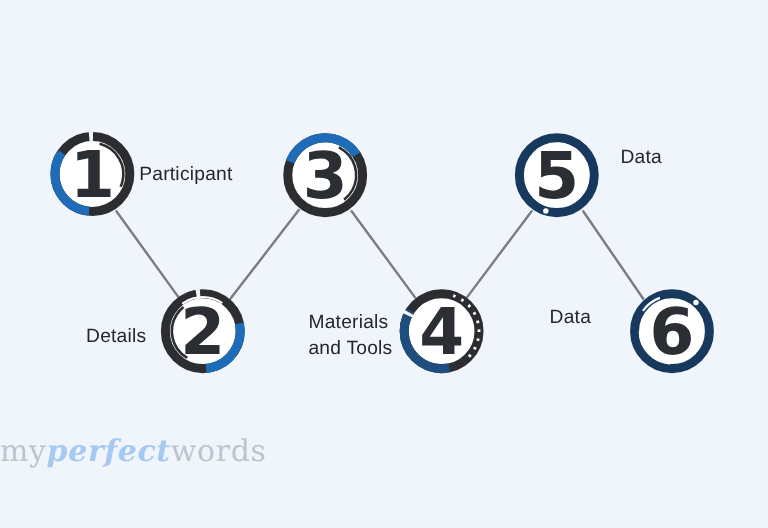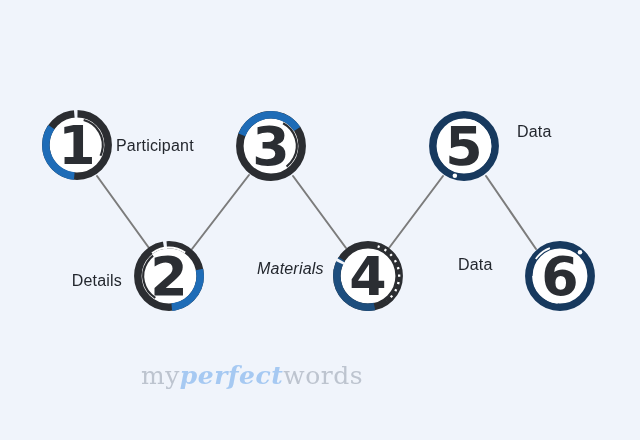--- a/index.html
+++ b/index.html
@@ -32,21 +32,21 @@
 
   .step-label{
     position:absolute;z-index:2;
     font-size:16px;line-height:22px;color:#23272e;
     letter-spacing:0.2px;white-space:nowrap;
   }
   .align-right{text-align:right;}
 
   .logo{
     position:absolute;left:0;top:361px;width:504px;
-    text-align:center;z-index:2;
+    z-index:2;
     font-family:"DejaVu Serif", serif;
     font-size:25px;color:#bdc4cf;letter-spacing:0.5px;
   }
   .logo .accent{
     color:#a6c9f2;font-weight:700;font-style:italic;
   }
 </style>
 </head>
 <body>
 
@@ -104,22 +104,23 @@
   <div class="step" style="left:325px;top:233px;">
     <svg viewBox="0 0 80 80">
       <circle cx="40" cy="40" r="29" fill="#ffffff"></circle>
       <circle class="ring-base" cx="40" cy="40" r="29" pathLength="360"></circle>
       <circle class="arc-darkblue" cx="40" cy="40" r="29" pathLength="360" stroke-dasharray="135 225" transform="rotate(78 40 40)"></circle>
       <circle class="ring-notch" cx="40" cy="40" r="29" pathLength="360" stroke-dasharray="5 355" transform="rotate(205 40 40)"></circle>
       <path class="dotted-white" d="M48.96 12.42 A29 29 0 0 1 57.45 63.16"></path>
       <text class="num" x="40" y="58">4</text>
     </svg>
   </div>
-  <div class="step-label" style="left:257px;top:258px;font-style:italic;">
+  <div class="step-label" style="left:257px;top:258px;">
     <div>Materials</div>
+    <div>and Tools</div>
   </div>
 
   <div class="step" style="left:421px;top:103px;">
     <svg viewBox="0 0 80 80">
       <circle cx="40" cy="40" r="29" fill="#ffffff"></circle>
       <circle class="ring-navy" cx="40" cy="40" r="29" pathLength="360"></circle>
       <circle class="arc-thin-white" cx="40" cy="40" r="24.5" pathLength="360" stroke-dasharray="140 220" transform="rotate(-88 40 40)"></circle>
       <circle class="arc-thin-white" cx="40" cy="40" r="24.5" pathLength="360" stroke-dasharray="45 315" transform="rotate(115 40 40)"></circle>
       <circle cx="31.5" cy="67.7" r="2.1" fill="#ffffff"></circle>
       <text class="num" x="40" y="58">5</text>

